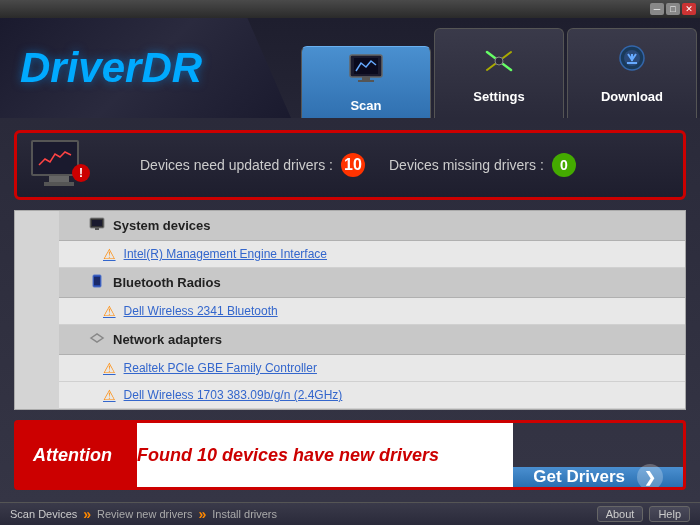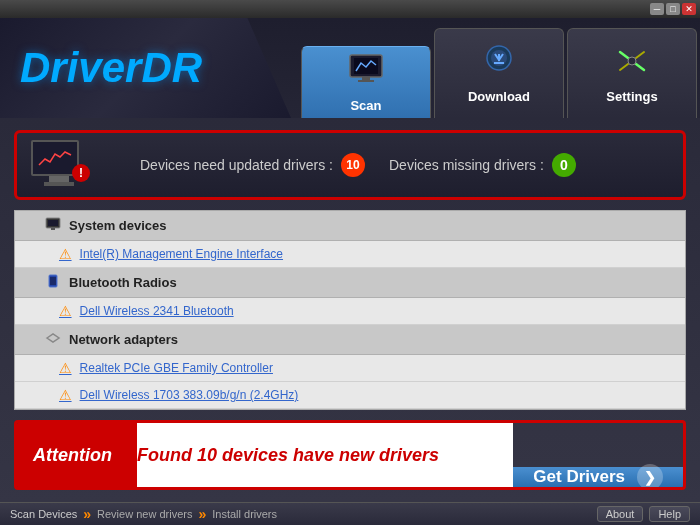--- a/index.html
+++ b/index.html
@@ -204,21 +204,21 @@
     .badge-red {
       background: #ff3300;
       color: white;
       border-radius: 50%;
       width: 24px;
       height: 24px;
       display: inline-flex;
       align-items: center;
       justify-content: center;
       font-weight: bold;
-      font-size: 12px;
+      font-size: 16px;
     }
 
     .badge-green {
       background: #44aa00;
       color: white;
       border-radius: 50%;
       width: 24px;
       height: 24px;
       display: inline-flex;
       align-items: center;
@@ -233,20 +233,21 @@
       background: #d4d4d4;
       border: 1px solid #aaa;
       overflow: hidden;
       position: relative;
     }
 
     .device-list {
       height: 100%;
       overflow-y: auto;
       background: #e0e0e0;
+      margin-left: 44px;
     }
 
     .device-list::-webkit-scrollbar {
       width: 14px;
     }
     .device-list::-webkit-scrollbar-track {
       background: #c0c0c0;
     }
     .device-list::-webkit-scrollbar-thumb {
       background: #888;
@@ -420,46 +421,46 @@
         <div class="nav-tab-icon">
           <svg width="40" height="32" viewBox="0 0 40 32">
             <rect x="4" y="2" width="32" height="22" rx="2" fill="#1a1a2e" stroke="#666" stroke-width="1.5"></rect>
             <rect x="8" y="5" width="24" height="16" fill="#0a0a1e"></rect>
             <polyline points="10,18 15,10 20,14 25,8 30,12" fill="none" stroke="#66aaff" stroke-width="1.5"></polyline>
             <rect x="16" y="24" width="8" height="3" fill="#555"></rect>
             <rect x="12" y="27" width="16" height="2" fill="#555"></rect>
           </svg>
         </div>
         <span class="nav-tab-label">Scan</span>
+      </div>
+
+      <div class="nav-tab">
+        <div class="nav-tab-icon">
+          <svg width="40" height="32" viewBox="0 0 40 32">
+            <line x1="8" y1="8" x2="32" y2="26" stroke="#66ff66" stroke-width="2.5" stroke-linecap="round"></line>
+            <line x1="8" y1="26" x2="32" y2="8" stroke="#aaaa00" stroke-width="2" stroke-linecap="round"></line>
+            <circle cx="20" cy="17" r="4" fill="#2a2a3a" stroke="#888" stroke-width="1"></circle>
+          </svg>
+        </div>
+        <span class="nav-tab-label">Settings</span>
       </div>
 
       <div class="nav-tab">
         <div class="nav-tab-icon">
           <svg width="40" height="32" viewBox="0 0 40 32">
             <circle cx="20" cy="14" r="12" fill="#1a3a5a" stroke="#3366aa" stroke-width="1.5"></circle>
             <circle cx="20" cy="14" r="8" fill="#2a4a7a"></circle>
             <polygon points="20,8 20,18 15,13" fill="none"></polygon>
             <path d="M16,10 L20,16 L24,10" fill="none" stroke="#66aaff" stroke-width="2"></path>
             <line x1="20" y1="10" x2="20" y2="17" stroke="#66aaff" stroke-width="2"></line>
             <line x1="15" y1="19" x2="25" y2="19" stroke="#66aaff" stroke-width="2"></line>
           </svg>
         </div>
         <span class="nav-tab-label">Download</span>
       </div>
-
-      <div class="nav-tab">
-        <div class="nav-tab-icon">
-          <svg width="40" height="32" viewBox="0 0 40 32">
-            <line x1="8" y1="8" x2="32" y2="26" stroke="#66ff66" stroke-width="2.5" stroke-linecap="round"></line>
-            <line x1="8" y1="26" x2="32" y2="8" stroke="#aaaa00" stroke-width="2" stroke-linecap="round"></line>
-            <circle cx="20" cy="17" r="4" fill="#2a2a3a" stroke="#888" stroke-width="1"></circle>
-          </svg>
-        </div>
-        <span class="nav-tab-label">Settings</span>
-      </div>
     </div>
   </div>
 
   <div class="content-area">
 
     <div class="status-banner">
       <div class="monitor-icon">
         <div class="monitor-screen">
           <svg class="monitor-graph" viewBox="0 0 36 22">
             <polyline points="2,18 8,12 13,15 18,7 23,10 28,5 34,8" class="graph-line"></polyline>

